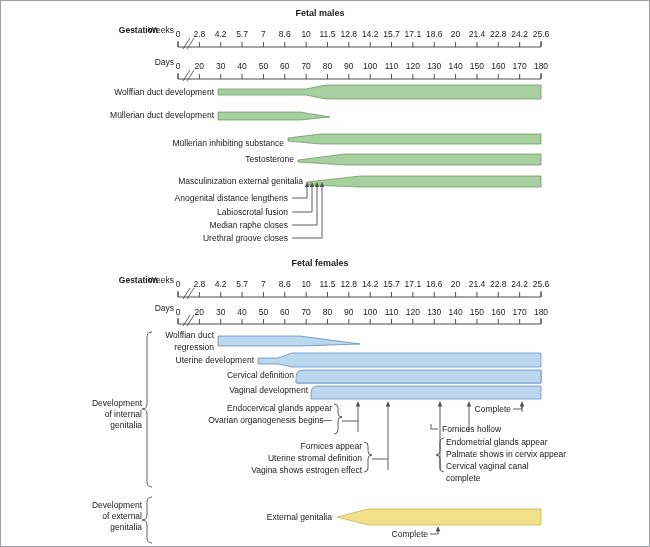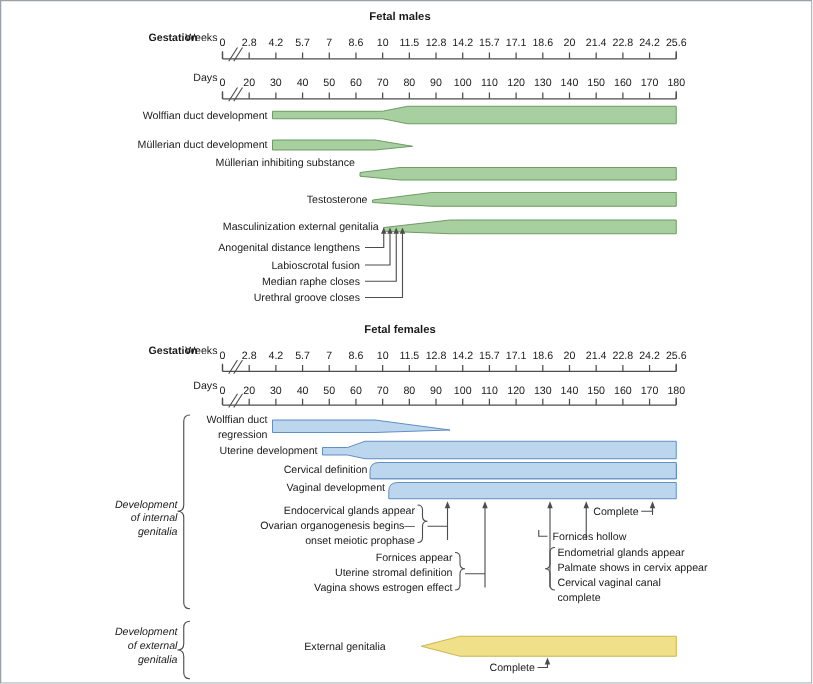--- a/index.html
+++ b/index.html
@@ -1,20 +1,20 @@
 <!DOCTYPE html>
 <html><head>
 <meta charset="utf-8">
 <style>
   html,body{margin:0;padding:0;background:#ffffff;}
   body{font-family:"Liberation Sans",sans-serif;}
   #page{position:relative;width:650px;height:547px;background:#fff;overflow:hidden;}
   .t{position:absolute;font-size:8.5px;color:#1a1a1a;white-space:nowrap;line-height:10px;}
   .bold{font-weight:bold;}
-  .ital{font-style:italic;}
+  .ital{}
   .ctr{text-align:center;}
   .rt{text-align:right;}
   .title{font-size:9px;font-weight:bold;}
   svg{position:absolute;left:0;top:0;overflow:visible;}
   .axline{stroke:#4d4d4d;stroke-width:1;fill:none;}
   .lead{stroke:#4d4d4d;stroke-width:0.9;fill:none;}
   .brk{stroke:#4d4d4d;stroke-width:0.9;fill:none;}
   .bar-g{fill:#a8cfa0;stroke:#5f9153;stroke-width:0.7;}
   .bar-b{fill:#bcd6ee;stroke:#4f81bd;stroke-width:0.7;}
   .bar-y{fill:#f0e08a;stroke:#c9ad3a;stroke-width:0.7;}
@@ -266,21 +266,21 @@
       <path class="bar-y" d="M337,517 L368,509 L541,509 L541,525 L368,525 Z"></path>
     </g>
     <g>
       <path class="lead" d="M430,534 L438,534 L438,531"></path>
       <path d="M438,526 l-2.2,5.5 h4.4 Z" fill="#4d4d4d"></path>
     </g>
   </svg>
 
   <div class="t rt" style="left:18px;top:87px;width:196px;">Wolffian duct development</div>
   <div class="t rt" style="left:18px;top:110px;width:196px;">Müllerian duct development</div>
-  <div class="t rt" style="left:86px;top:125px;width:198px;">Müllerian inhibiting substance</div>
+  <div class="t rt" style="left:86px;top:138px;width:198px;">Müllerian inhibiting substance</div>
   <div class="t rt" style="left:96px;top:154px;width:198px;">Testosterone</div>
   <div class="t rt" style="left:103px;top:176px;width:200px;">Masculinization external genitalia</div>
 
   <div class="t rt" style="left:88px;top:193px;width:200px;text-align:right;">Anogenital distance lengthens</div>
   <div class="t rt" style="left:88px;top:207px;width:200px;">Labioscrotal fusion</div>
   <div class="t rt" style="left:88px;top:220px;width:200px;">Median raphe closes</div>
   <div class="t rt" style="left:88px;top:233px;width:200px;">Urethral groove closes</div>
 
   <div class="t title ctr" style="left:250px;top:258px;width:140px;">Fetal females</div>
   <div class="t bold rt" style="left:80px;top:275px;width:78px;">Gestation</div>
@@ -336,31 +336,30 @@
   <div class="t ital rt" style="left:46px;top:522px;width:96px;">genitalia</div>
 
   <div class="t rt" style="left:100px;top:330px;width:114px;">Wolffian duct</div>
   <div class="t rt" style="left:100px;top:342px;width:114px;">regression</div>
   <div class="t rt" style="left:104px;top:355px;width:150px;">Uterine development</div>
   <div class="t rt" style="left:144px;top:370px;width:150px;">Cervical definition</div>
   <div class="t rt" style="left:158px;top:385px;width:150px;">Vaginal development</div>
 
   <div class="t rt" style="left:184px;top:403px;width:148px;">Endocervical glands appear</div>
   <div class="t rt" style="left:174px;top:415px;width:158px;">Ovarian organogenesis begins—</div>
-  <div class="t rt" style="left:184px;top:427px;width:148px;">onset meiotic prophase</div>
 
   <div class="t rt" style="left:212px;top:441px;width:150px;">Fornices appear</div>
   <div class="t rt" style="left:212px;top:453px;width:150px;">Uterine stromal definition</div>
   <div class="t rt" style="left:212px;top:465px;width:150px;">Vagina shows estrogen effect</div>
 
   <div class="t" style="left:446px;top:437px;">Endometrial glands appear</div>
   <div class="t" style="left:446px;top:449px;">Palmate shows in cervix appear</div>
   <div class="t" style="left:446px;top:461px;">Cervical vaginal canal</div>
   <div class="t" style="left:446px;top:473px;">complete</div>
 
   <div class="t rt" style="left:443px;top:404px;width:68px;">Complete</div>
   <div class="t" style="left:442px;top:424px;">Fornices hollow</div>
 
-  <div class="t rt" style="left:204px;top:512px;width:144px;text-align:center;">External genitalia</div>
+  <div class="t rt" style="left:188px;top:512px;width:144px;">External genitalia</div>
   <div class="t rt" style="left:362px;top:529px;width:66px;">Complete</div>
 
   <div class="frame"></div>
 </div>
 
 </body></html>

